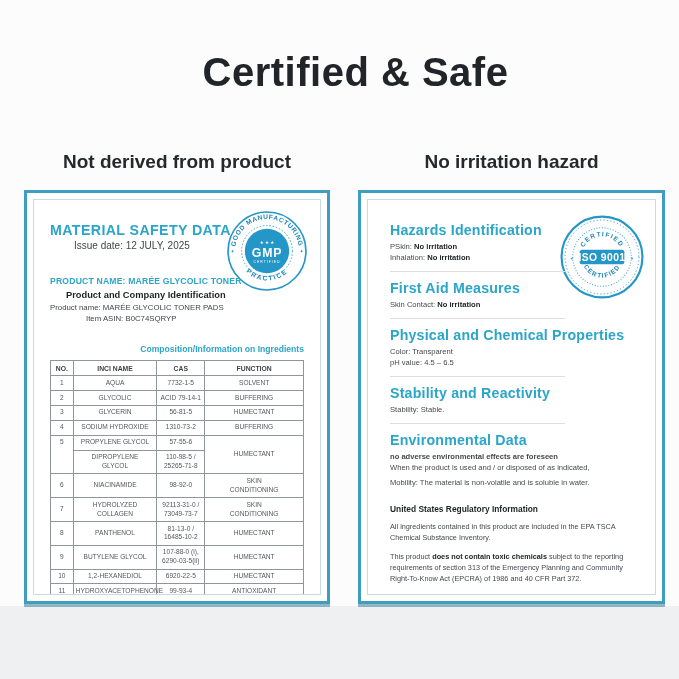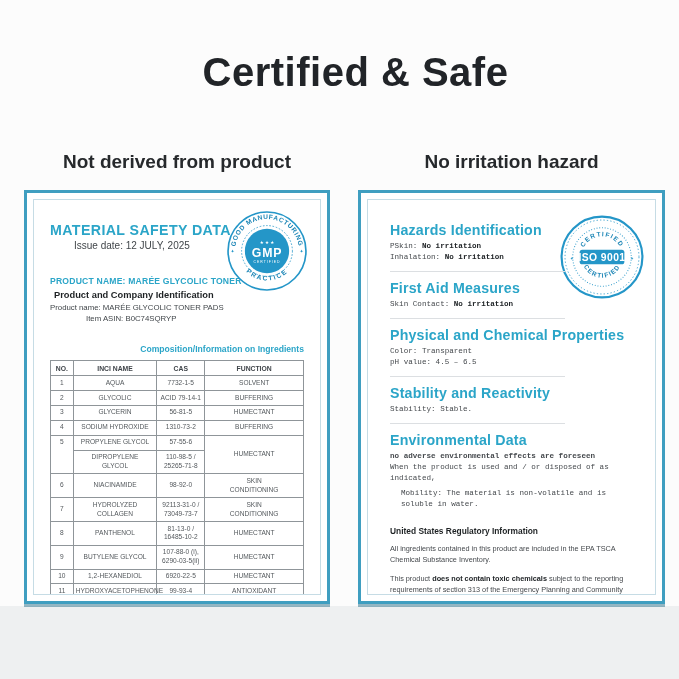--- a/index.html
+++ b/index.html
@@ -27,44 +27,44 @@
     box-shadow:0 3px 0 rgba(41,112,137,.5);
   }
   .doc.left  { left:24px;  width:306px; }
   .doc.right { left:358px; width:307px; }
   .frame { position:absolute; inset:6px; border:1px solid #c6dce5; overflow:hidden; }
 
   
   .msds-title { margin:22px 16px 2px; color:#2ba5c8; font-weight:bold; font-size:14.2px; letter-spacing:0.4px; }
   .issue-date { margin:1px 12px 0; font-size:10px; color:#41464a;padding-left:28px; }
   .product-name-line { margin:25px 16px 4px; color:#2ba5c8; font-size:8.6px; font-weight:bold; letter-spacing:0.2px; }
-  .company-heading { margin:2px 20px 3px; font-size:9.3px; font-weight:bold; color:#1e2224; }
+  .company-heading { margin:2px 32px 3px; font-size:9.3px; font-weight:bold; color:#1e2224; }
   .pline  { margin:0 16px; font-size:7.8px; color:#41464a; line-height:1.35; }
   .pline2 { margin:0 16px; padding-left:36px; font-size:7.8px; color:#41464a; line-height:1.35; }
   .composition-heading { margin:20px 16px 6px; color:#2ba5c8; font-size:8.6px; font-weight:bold;text-align:right; }
   table.ingredients {
     border-collapse:collapse; margin:0 16px; width:calc(100% - 32px);
     font-size:6.6px; color:#53585c; text-align:center; table-layout:fixed;
   }
   table.ingredients th, table.ingredients td {
     border:1px solid #8f9599; padding:2.5px 2px; white-space:pre-line; line-height:1.35;
   }
   table.ingredients th { font-size:6.8px; color:#3f4449; font-weight:bold; }
   .badge { position:absolute; }
   .badge.gmp { top:10px; right:12px; width:82px; height:82px; }
   .badge.iso { top:14px; right:10px; width:86px; height:86px; }
 
   
   .hz-content { position:absolute; inset:0; padding:22px 18px 0 22px; }
   .section-heading { font-size:14.2px; color:#2ba5c8; font-weight:bold; letter-spacing:0.2px; margin:0 0 3px; }
-  .line { font-size:7.6px; color:#45494d; line-height:1.45;font-family:Liberation Mono, monospace; }
+  .line { font-size:7.6px; color:#45494d; line-height:1.45; }
   .line b, .para b { color:#212528; }
   .divider { border:none; border-top:1px solid #dcdfe2; width:71%; margin:8px 0 8px; }
   .bold-line { font-weight:bold; }
-  .mobility { margin-top:4px;margin-left:11px; }
+  .mobility { margin-top:4px; }
   .reg-heading { margin-top:16px; font-size:8.4px; font-weight:bold; color:#1e2224; }
   .para { margin-top:8px; font-size:7.3px; color:#45494d; line-height:1.5; width:97%; }
 </style>
 </head>
 <body>
 
 <div class="canvas">
 
   <div class="main-title">Certified &amp; Safe</div>
 

